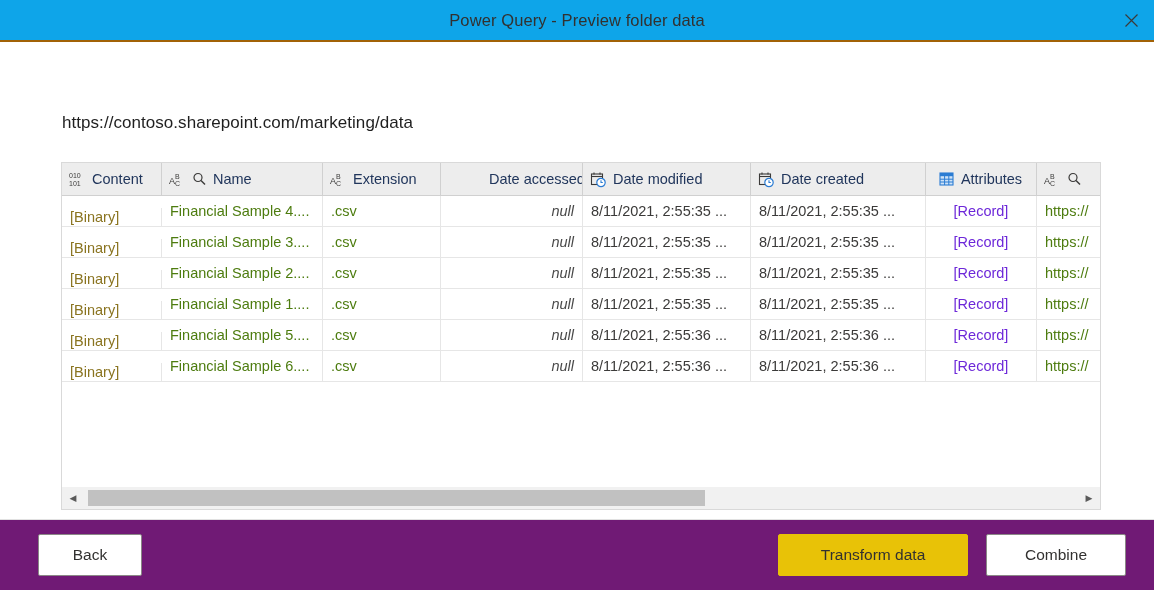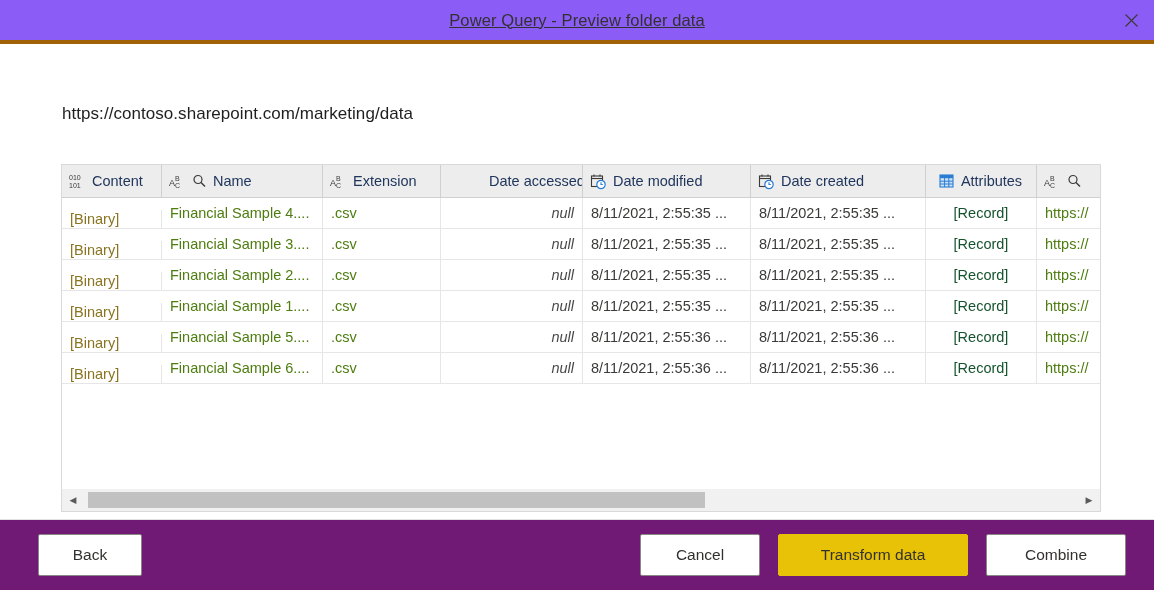--- a/index.html
+++ b/index.html
@@ -22,26 +22,25 @@
     background: #ffffff;
     display: flex;
     flex-direction: column;
   }
 
   
   .titlebar {
     position: relative;
     height: 40px;
     min-height: 40px;
-    background: #8b5cf6;
-    border-bottom: 4px solid #a16207;
+    background: #0ea5e9;
+    border-bottom: 2px solid #a16207;
     display: flex;
     align-items: center;
     justify-content: center;
-    text-decoration: underline;
   }
   .titlebar-title {
     font-size: 16.5px;
     color: #323130;
     letter-spacing: 0.1px;
   }
   .close-btn {
     position: absolute;
     right: 0;
     top: 0;
@@ -58,21 +57,21 @@
   .dialog-body {
     flex: 1;
     background: #ffffff;
     padding: 0;
     position: relative;
   }
 
   .url-line {
     position: absolute;
     left: 62px;
-    top: 60px;
+    top: 71px;
     font-size: 17px;
     color: #1f1f1f;
     letter-spacing: 0.05px;
     white-space: nowrap;
   }
 
   
   .grid-wrap {
     position: absolute;
     left: 61px;
@@ -124,21 +123,21 @@
     box-sizing: border-box;
     border-right: 1px solid #e6e6e6;
     font-size: 14.5px;
     color: #4d7c0f;
     white-space: nowrap;
     overflow: hidden;
     flex: 0 0 auto;
   }
   .gcell:last-child { border-right: none; }
   .cell-binary { color: #8a7420; margin-top: 12px; }
-  .cell-record { color: #14532d; }
+  .cell-record { color: #6d28d9; }
   .cell-null {
     justify-content: flex-end;
     font-style: italic;
     color: #4a4a4a;
   }
   .cell-date {
     color: #3b3a39;
   }
 
   
@@ -410,18 +409,17 @@
         </div>
         <div class="hscroll-arrow">▶</div>
       </div>
 
     </div>
   </div>
 
   <div class="footer">
     <button class="btn">Back</button>
     <div class="footer-spacer"></div>
-    <button class="btn btn-cancel">Cancel</button>
     <button class="btn btn-primary">Transform data</button>
     <button class="btn btn-combine">Combine</button>
   </div>
 
 </div>
 
 </body></html>

